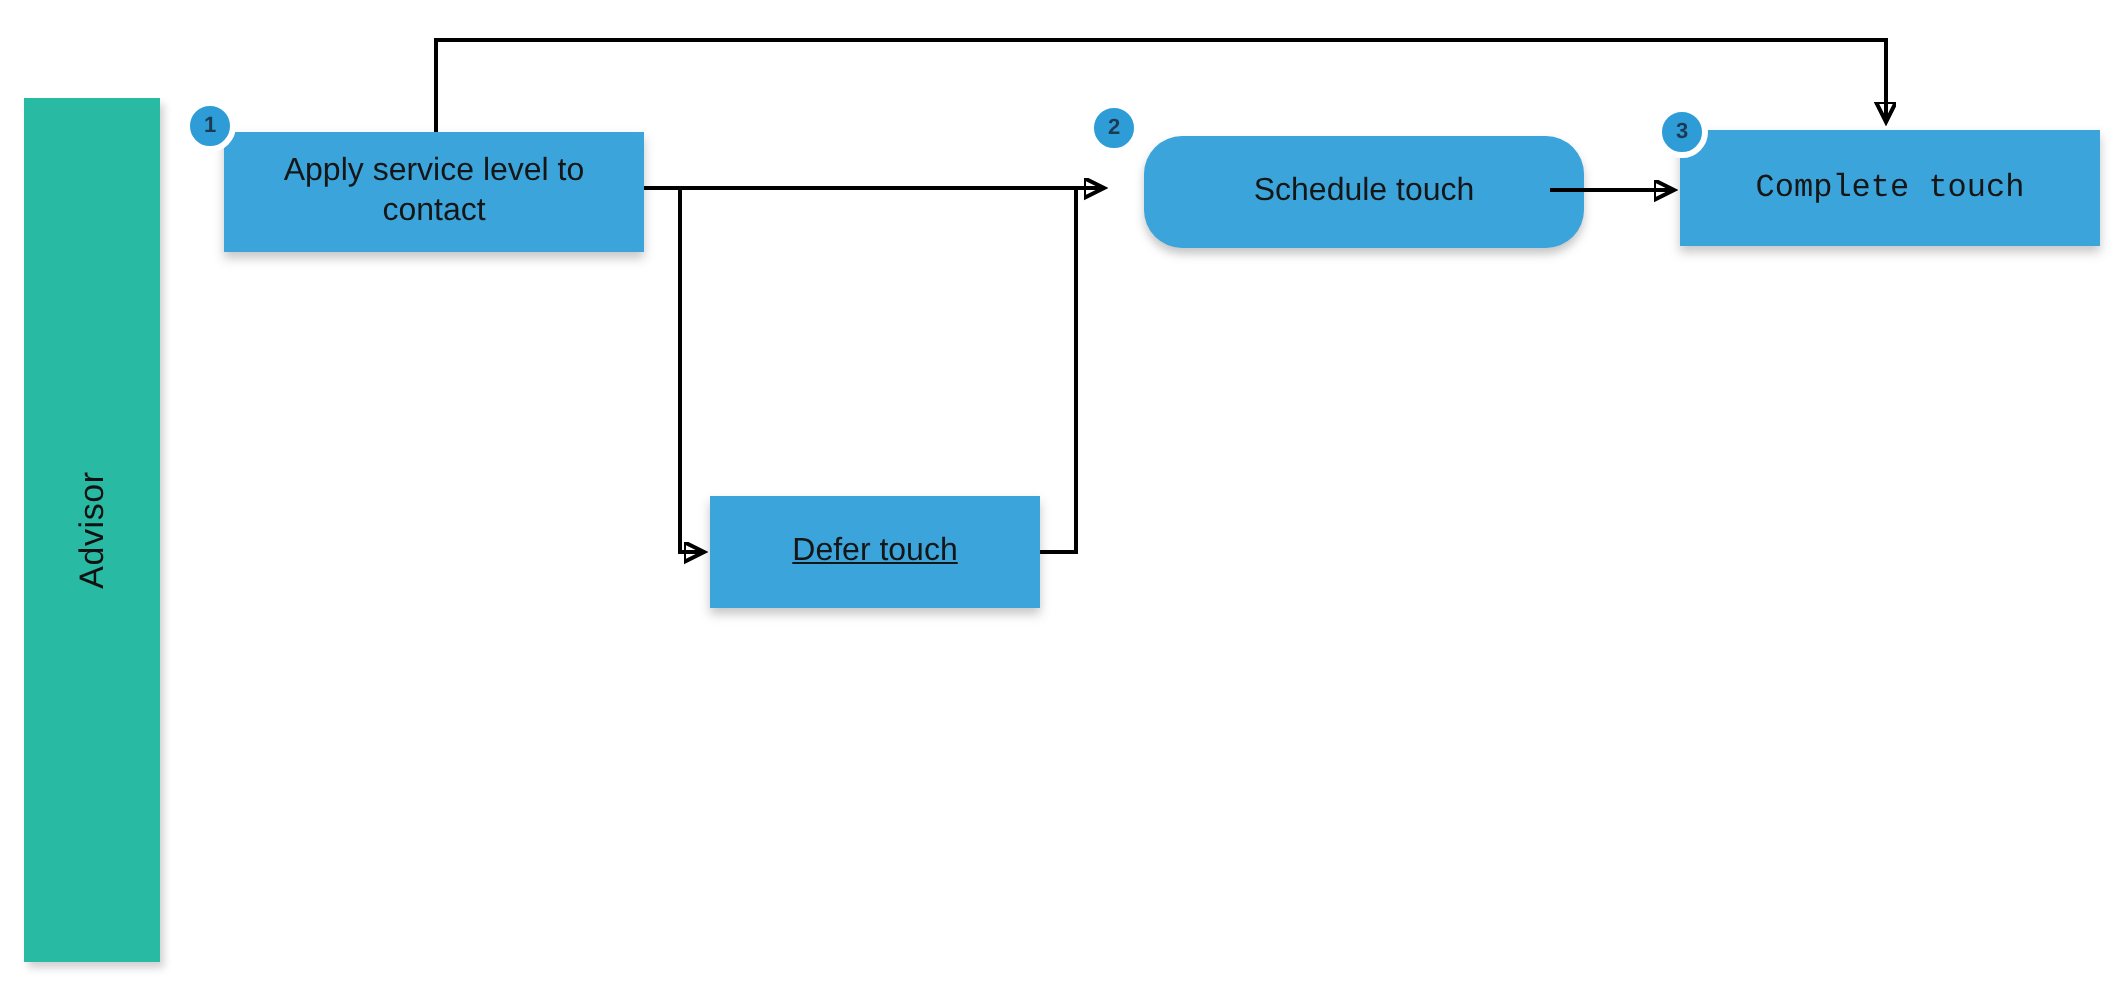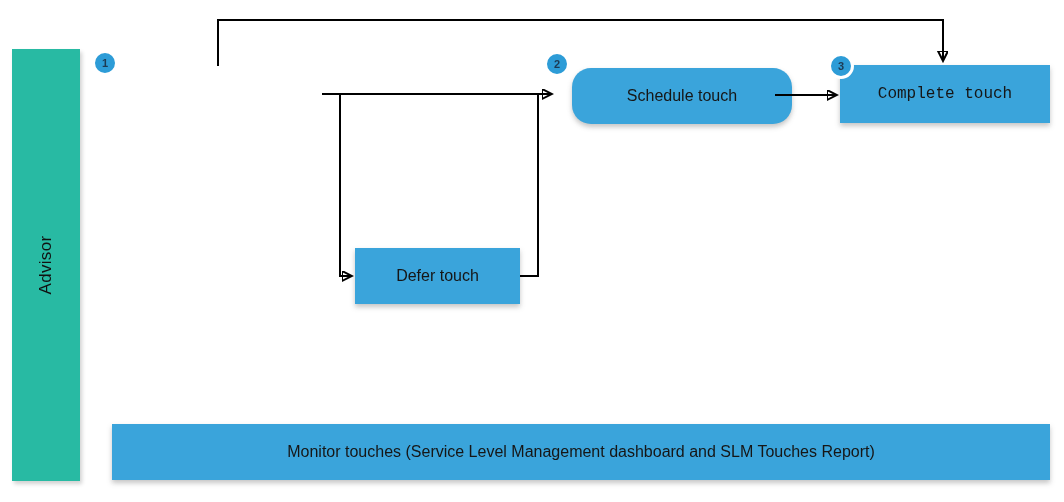--- a/index.html
+++ b/index.html
@@ -44,21 +44,21 @@
     display: flex; align-items: center; justify-content: center;
     text-align: center;
     font-size: 16px;
     line-height: 1.25;
     padding: 2px 10px;
     box-shadow: 0 3px 5px rgba(90,90,90,0.35);
   }
   .node-step1 { left: 112px; top: 66px; width: 210px; height: 60px; }
   .node-step2 { left: 572px; top: 68px; width: 220px; height: 56px; border-radius: 19px; }
   .node-step3 { left: 840px; top: 65px; width: 210px; height: 58px; font-family: Liberation Mono, monospace; }
-  .node-defer { left: 355px; top: 248px; width: 165px; height: 56px; }
+  .node-defer { left: 355px; top: 248px; width: 165px; height: 56px; text-decoration: underline; }
   .node-monitor { left: 112px; top: 424px; width: 938px; height: 56px; }
   .badge {
     position: absolute;
     width: 26px; height: 26px;
     background: var(--badge-blue);
     border: 3px solid #ffffff;
     border-radius: 50%;
     display: flex; align-items: center; justify-content: center;
     font-size: 11px;
     font-weight: bold;
@@ -96,31 +96,31 @@
         <path d="M0,0 L10,5 L0,10 Z" fill="#000000" stroke="none"></path>
       </marker>
     </defs>
     <path d="M 218 66 L 218 20 L 943 20 L 943 61" marker-end="url(#arrow)"></path>
     <path d="M 322 94 L 552 94" marker-end="url(#arrow)"></path>
     <path d="M 340 94 L 340 276 L 352 276" marker-end="url(#arrow)"></path>
     <path d="M 520 276 L 538 276 L 538 95"></path>
     <path d="M 775 95 L 837 95" marker-end="url(#arrow)"></path>
   </svg>
 
+  <div class="node node-step1">
+    <span>Apply service level to contact</span>
+  </div>
   <div class="node node-step2">
     <span>Schedule touch</span>
   </div>
   <div class="node node-step3">
     <span>Complete touch</span>
   </div>
   <div class="node node-defer">
     <span>Defer touch</span>
-  </div>
-  <div class="node node-monitor">
-    <span>Monitor touches (Service Level Management dashboard and SLM Touches Report)</span>
   </div>
 
   <div class="badge badge-1">
     <span>1</span>
   </div>
   <div class="badge badge-2">
     <span>2</span>
   </div>
   <div class="badge badge-3">
     <span>3</span>

